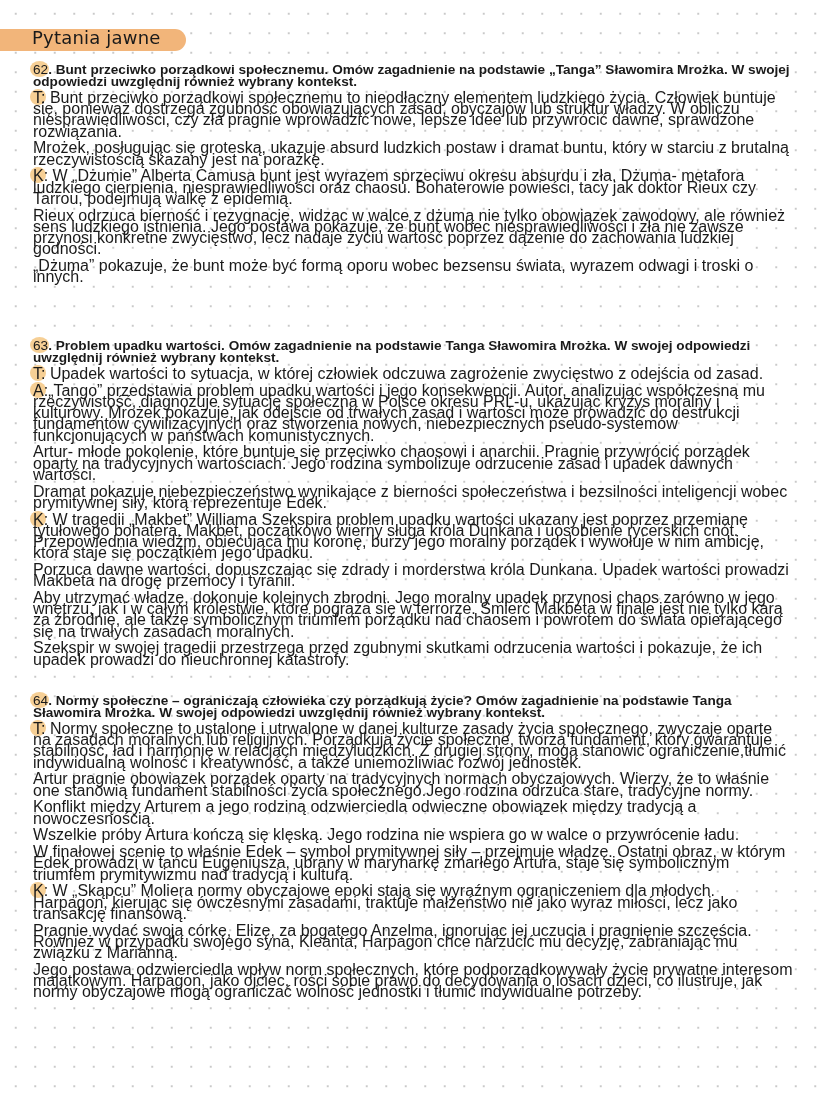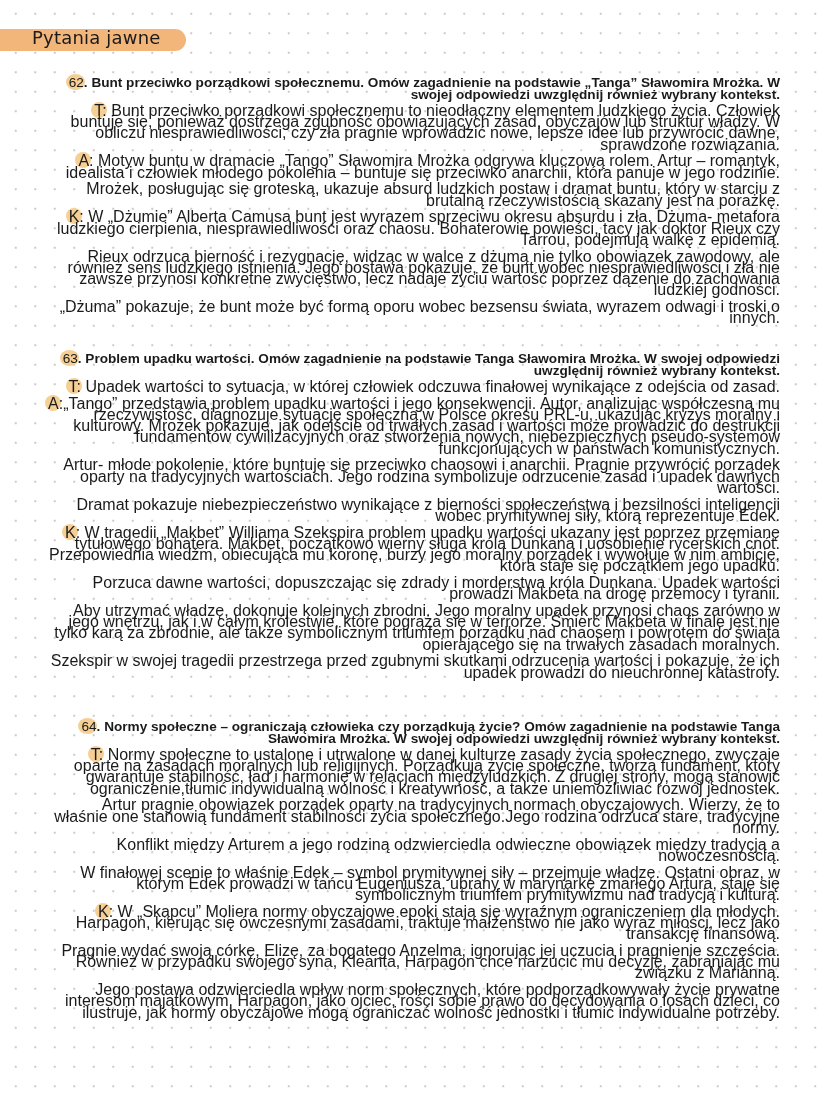--- a/index.html
+++ b/index.html
@@ -21,21 +21,21 @@
   }
   .header-title {
     position: absolute; left: 32px; top: 27px;
     font-family: "DejaVu Sans", sans-serif;
     font-size: 18px; font-weight: normal; color: #1a1a1a;
     letter-spacing: 0.2px;
   }
   .content {
     position: absolute; left: 33px; top: 64px; width: 760px;
   }
-  .question { margin: 13px; text-align: right; }
+  .question { margin: 0; }
   .q-title {
     font-weight: bold; font-size: 13.6px; line-height: 11.5px;
     margin: 0 0 5px 0;
   }
   .q-num {
     position: relative; font-weight: normal; color: #1a1a1a;
   }
   .marker {
     display: inline-block; position: relative;
   }
@@ -45,56 +45,56 @@
     background: #f6cf95; z-index: -1;
   }
   .marker.wide::before { width: 19px; }
   .para {
     font-size: 16px; line-height: 11.2px;
     margin: 0 0 5.6px 0;
   }
   .label { font-weight: normal; }
   .q62 { position: absolute; top: 0; }
   .q63 { position: absolute; top: 276px; }
-  .q64 { position: absolute; top: 644px; }
+  .q64 { position: absolute; top: 631px; }
 </style>
 </head>
 <body>
 
 <div class="header-badge"></div>
 <div class="header-title">Pytania jawne</div>
 
 <div class="content">
 
   <section class="question q62">
     <p class="q-title"><span class="marker wide"><span class="q-num">62</span></span>. <span>Bunt przeciwko porządkowi społecznemu. Omów zagadnienie na podstawie „Tanga” Sławomira Mrożka. W swojej odpowiedzi uwzględnij również wybrany kontekst.</span></p>
     <p class="para"><span class="marker"><span class="label">T:</span></span><span> Bunt przeciwko porządkowi społecznemu to nieodłączny elementem ludzkiego życia. Człowiek buntuje się, ponieważ dostrzega zgubność obowiązujących zasad, obyczajów lub struktur władzy. W obliczu niesprawiedliwości, czy zła pragnie wprowadzić nowe, lepsze idee lub przywrócić dawne, sprawdzone rozwiązania.</span></p>
-    <p class="para"><span class="marker"><span class="label">A:</span></span><span> Motyw buntu w dramacie „Tango” Sławomira Mrożka odgrywa kluczową rolem. Artur – romantyk, idealista i człowiek młodego pokolenia – buntuje się przeciwko anarchii, która panuje w jego rodzinie.</span></p>
     <p class="para"><span>Mrożek, posługując się groteską, ukazuje absurd ludzkich postaw i dramat buntu, który w starciu z brutalną rzeczywistością skazany jest na porażkę.</span></p>
     <p class="para"><span class="marker"><span class="label">K:</span></span><span> W „Dżumie” Alberta Camusa bunt jest wyrazem sprzeciwu okresu absurdu i zła. Dżuma- metafora ludzkiego cierpienia, niesprawiedliwości oraz chaosu. Bohaterowie powieści, tacy jak doktor Rieux czy Tarrou, podejmują walkę z epidemią.</span></p>
     <p class="para"><span>Rieux odrzuca bierność i rezygnację, widząc w walce z dżumą nie tylko obowiązek zawodowy, ale również sens ludzkiego istnienia. Jego postawa pokazuje, że bunt wobec niesprawiedliwości i zła nie zawsze przynosi konkretne zwycięstwo, lecz nadaje życiu wartość poprzez dążenie do zachowania ludzkiej godności.</span></p>
     <p class="para"><span>„Dżuma” pokazuje, że bunt może być formą oporu wobec bezsensu świata, wyrazem odwagi i troski o innych.</span></p>
   </section>
 
   <section class="question q63">
     <p class="q-title"><span class="marker wide"><span class="q-num">63</span></span>. <span>Problem upadku wartości. Omów zagadnienie na podstawie Tanga Sławomira Mrożka. W swojej odpowiedzi uwzględnij również wybrany kontekst.</span></p>
-    <p class="para"><span class="marker"><span class="label">T:</span></span><span> Upadek wartości to sytuacja, w której człowiek odczuwa finałowej wynikające z odejścia od zasad.</span></p>
+    <p class="para"><span class="marker"><span class="label">T:</span></span><span> Upadek wartości to sytuacja, w której człowiek odczuwa zagrożenie zwycięstwo z odejścia od zasad.</span></p>
     <p class="para"><span class="marker"><span class="label">A:</span></span><span>„Tango” przedstawia problem upadku wartości i jego konsekwencji. Autor, analizując współczesną mu rzeczywistość, diagnozuje sytuację społeczną w Polsce okresu PRL-u, ukazując kryzys moralny i kulturowy. Mrożek pokazuje, jak odejście od trwałych zasad i wartości może prowadzić do destrukcji fundamentów cywilizacyjnych oraz stworzenia nowych, niebezpiecznych pseudo-systemów funkcjonujących w państwach komunistycznych.</span></p>
     <p class="para"><span>Artur- młode pokolenie, które buntuje się przeciwko chaosowi i anarchii. Pragnie przywrócić porządek oparty na tradycyjnych wartościach. Jego rodzina symbolizuje odrzucenie zasad i upadek dawnych wartości.</span></p>
     <p class="para"><span>Dramat pokazuje niebezpieczeństwo wynikające z bierności społeczeństwa i bezsilności inteligencji wobec prymitywnej siły, którą reprezentuje Edek.</span></p>
     <p class="para"><span class="marker"><span class="label">K:</span></span><span> W tragedii „Makbet” Williama Szekspira problem upadku wartości ukazany jest poprzez przemianę tytułowego bohatera. Makbet, początkowo wierny sługa króla Dunkana i uosobienie rycerskich cnót. Przepowiednia wiedźm, obiecująca mu koronę, burzy jego moralny porządek i wywołuje w nim ambicję, która staje się początkiem jego upadku.</span></p>
     <p class="para"><span>Porzuca dawne wartości, dopuszczając się zdrady i morderstwa króla Dunkana. Upadek wartości prowadzi Makbeta na drogę przemocy i tyranii.</span></p>
     <p class="para"><span>Aby utrzymać władzę, dokonuje kolejnych zbrodni. Jego moralny upadek przynosi chaos zarówno w jego wnętrzu, jak i w całym królestwie, które pogrąża się w terrorze. Śmierć Makbeta w finale jest nie tylko karą za zbrodnie, ale także symbolicznym triumfem porządku nad chaosem i powrotem do świata opierającego się na trwałych zasadach moralnych.</span></p>
     <p class="para"><span>Szekspir w swojej tragedii przestrzega przed zgubnymi skutkami odrzucenia wartości i pokazuje, że ich upadek prowadzi do nieuchronnej katastrofy.</span></p>
   </section>
 
   <section class="question q64">
     <p class="q-title"><span class="marker wide"><span class="q-num">64</span></span>. <span>Normy społeczne – ograniczają człowieka czy porządkują życie? Omów zagadnienie na podstawie Tanga Sławomira Mrożka. W swojej odpowiedzi uwzględnij również wybrany kontekst.</span></p>
     <p class="para"><span class="marker"><span class="label">T:</span></span><span> Normy społeczne to ustalone i utrwalone w danej kulturze zasady życia społecznego, zwyczaje oparte na zasadach moralnych lub religijnych. Porządkują życie społeczne, tworzą fundament, który gwarantuje stabilność, ład i harmonię w relacjach międzyludzkich. Z drugiej strony, mogą stanowić ograniczenie,tłumić indywidualną wolność i kreatywność, a także uniemożliwiać rozwój jednostek.</span></p>
     <p class="para"><span>Artur pragnie obowiązek porządek oparty na tradycyjnych normach obyczajowych. Wierzy, że to właśnie one stanowią fundament stabilności życia społecznego.Jego rodzina odrzuca stare, tradycyjne normy.</span></p>
     <p class="para"><span>Konflikt między Arturem a jego rodziną odzwierciedla odwieczne obowiązek między tradycją a nowoczesnością.</span></p>
+    <p class="para"><span>Wszelkie próby Artura kończą się klęską. Jego rodzina nie wspiera go w walce o przywrócenie ładu.</span></p>
     <p class="para"><span>W finałowej scenie to właśnie Edek – symbol prymitywnej siły – przejmuje władzę. Ostatni obraz, w którym Edek prowadzi w tańcu Eugeniusza, ubrany w marynarkę zmarłego Artura, staje się symbolicznym triumfem prymitywizmu nad tradycją i kulturą.</span></p>
     <p class="para"><span class="marker"><span class="label">K:</span></span><span> W „Skąpcu” Moliera normy obyczajowe epoki stają się wyraźnym ograniczeniem dla młodych. Harpagon, kierując się ówczesnymi zasadami, traktuje małżeństwo nie jako wyraz miłości, lecz jako transakcję finansową.</span></p>
     <p class="para"><span>Pragnie wydać swoją córkę, Elizę, za bogatego Anzelma, ignorując jej uczucia i pragnienie szczęścia. Również w przypadku swojego syna, Kleanta, Harpagon chce narzucić mu decyzję, zabraniając mu związku z Marianną.</span></p>
     <p class="para"><span>Jego postawa odzwierciedla wpływ norm społecznych, które podporządkowywały życie prywatne interesom majątkowym. Harpagon, jako ojciec, rości sobie prawo do decydowania o losach dzieci, co ilustruje, jak normy obyczajowe mogą ograniczać wolność jednostki i tłumić indywidualne potrzeby.</span></p>
   </section>
 
 </div>
 
 </body></html>

